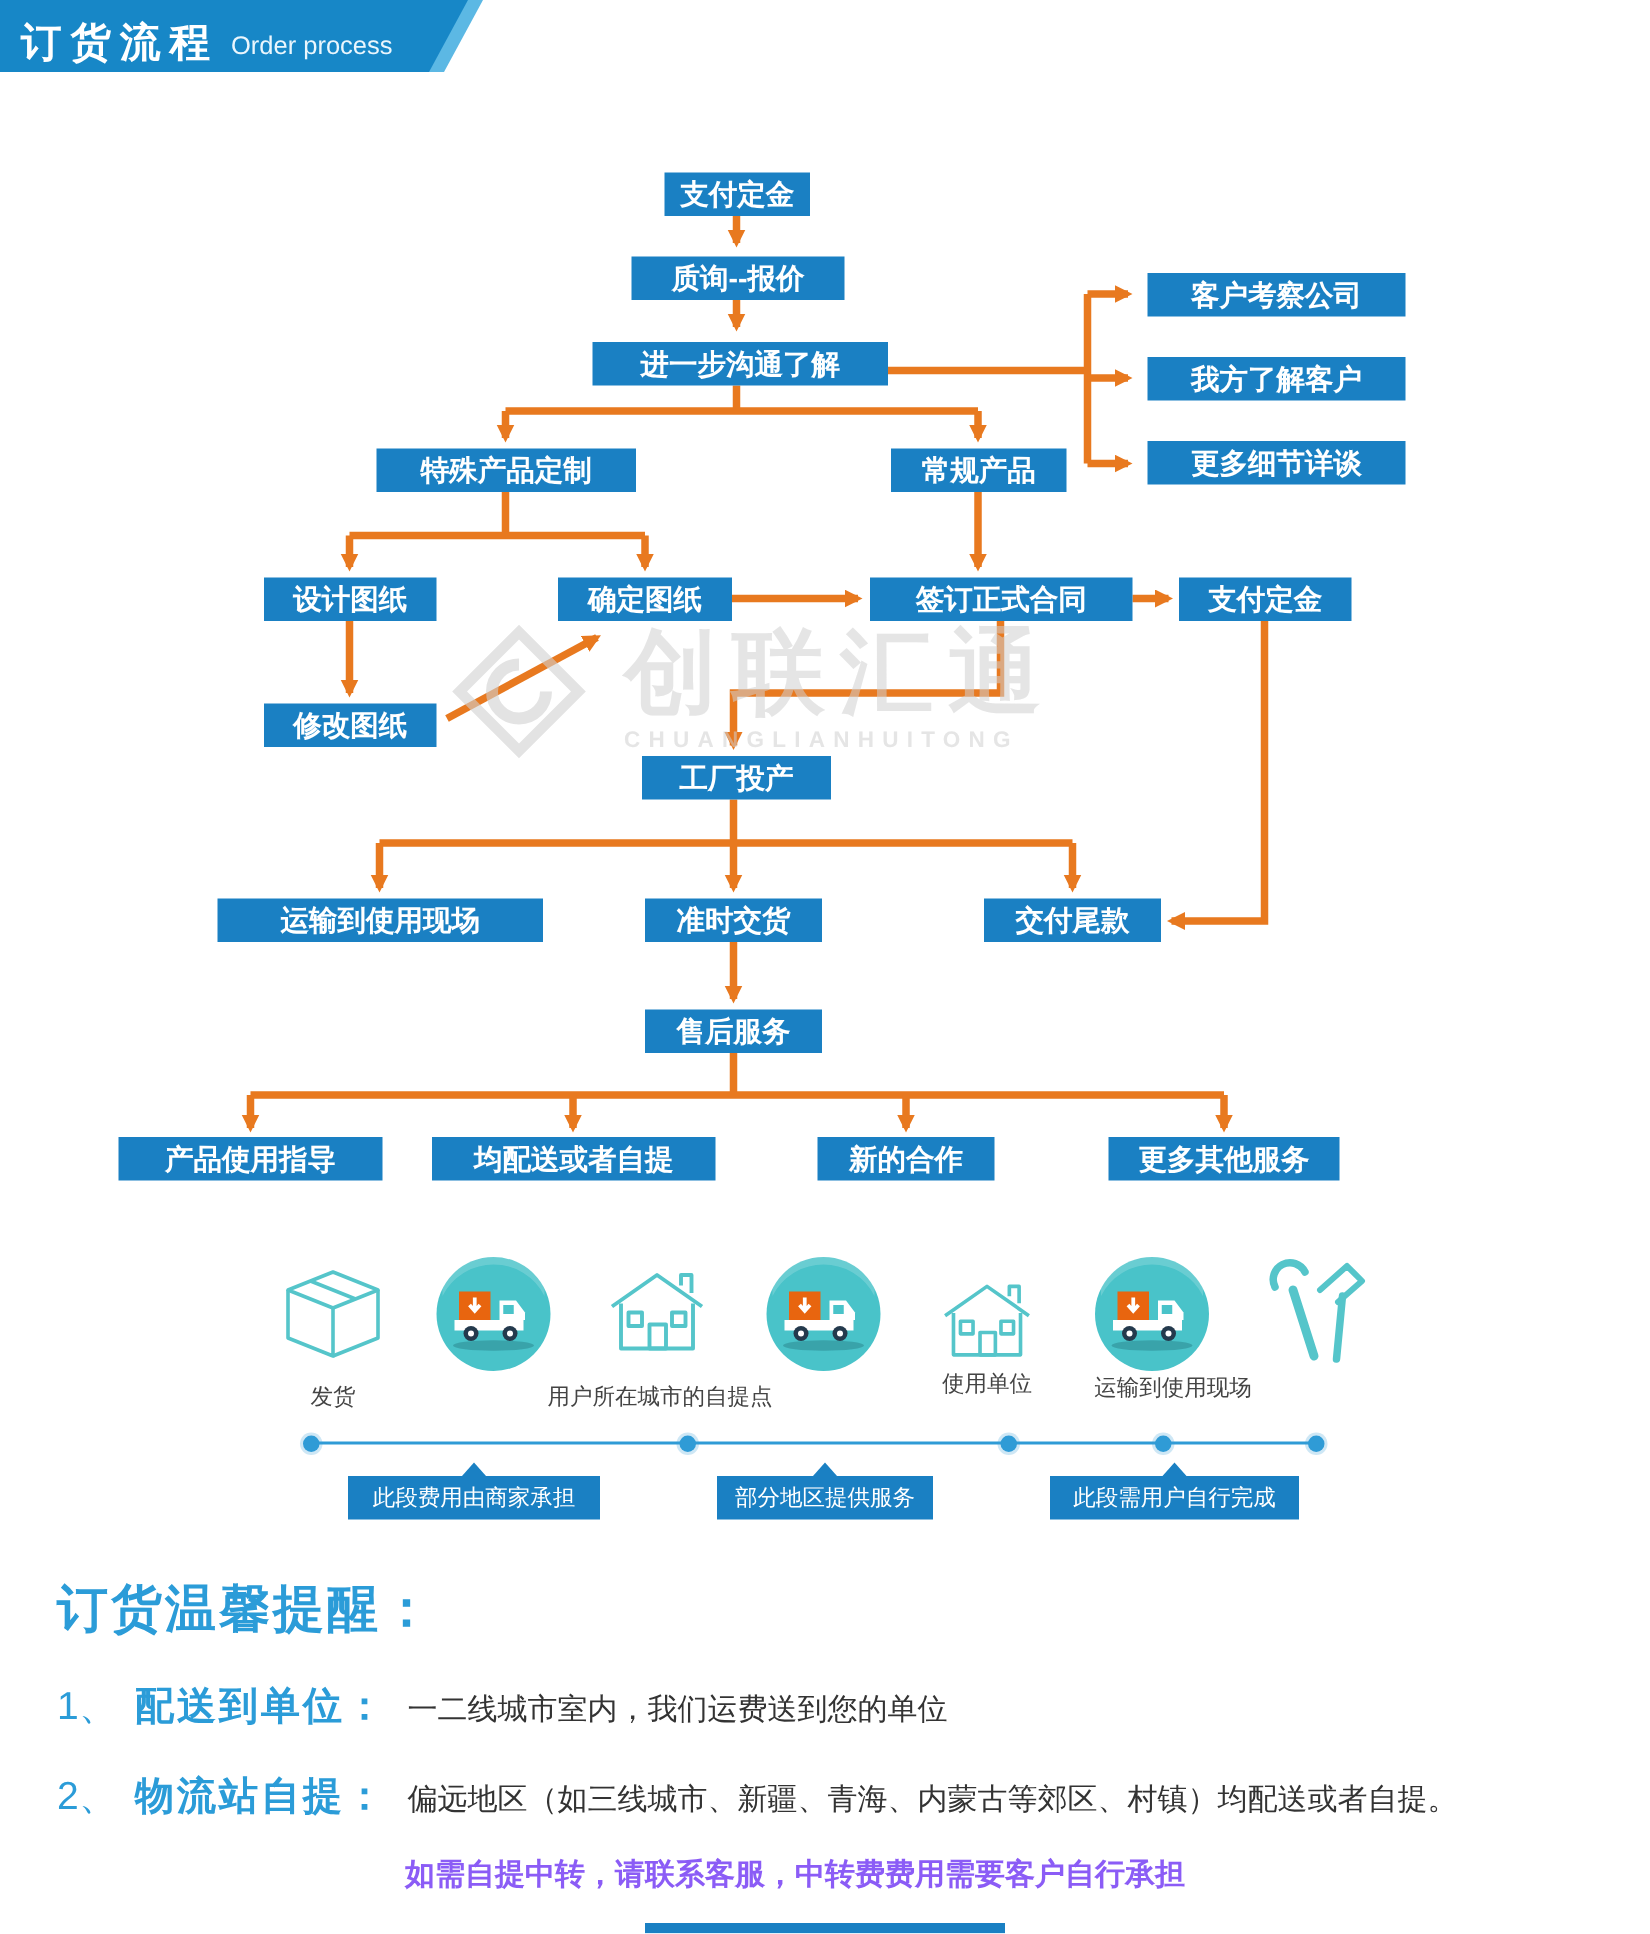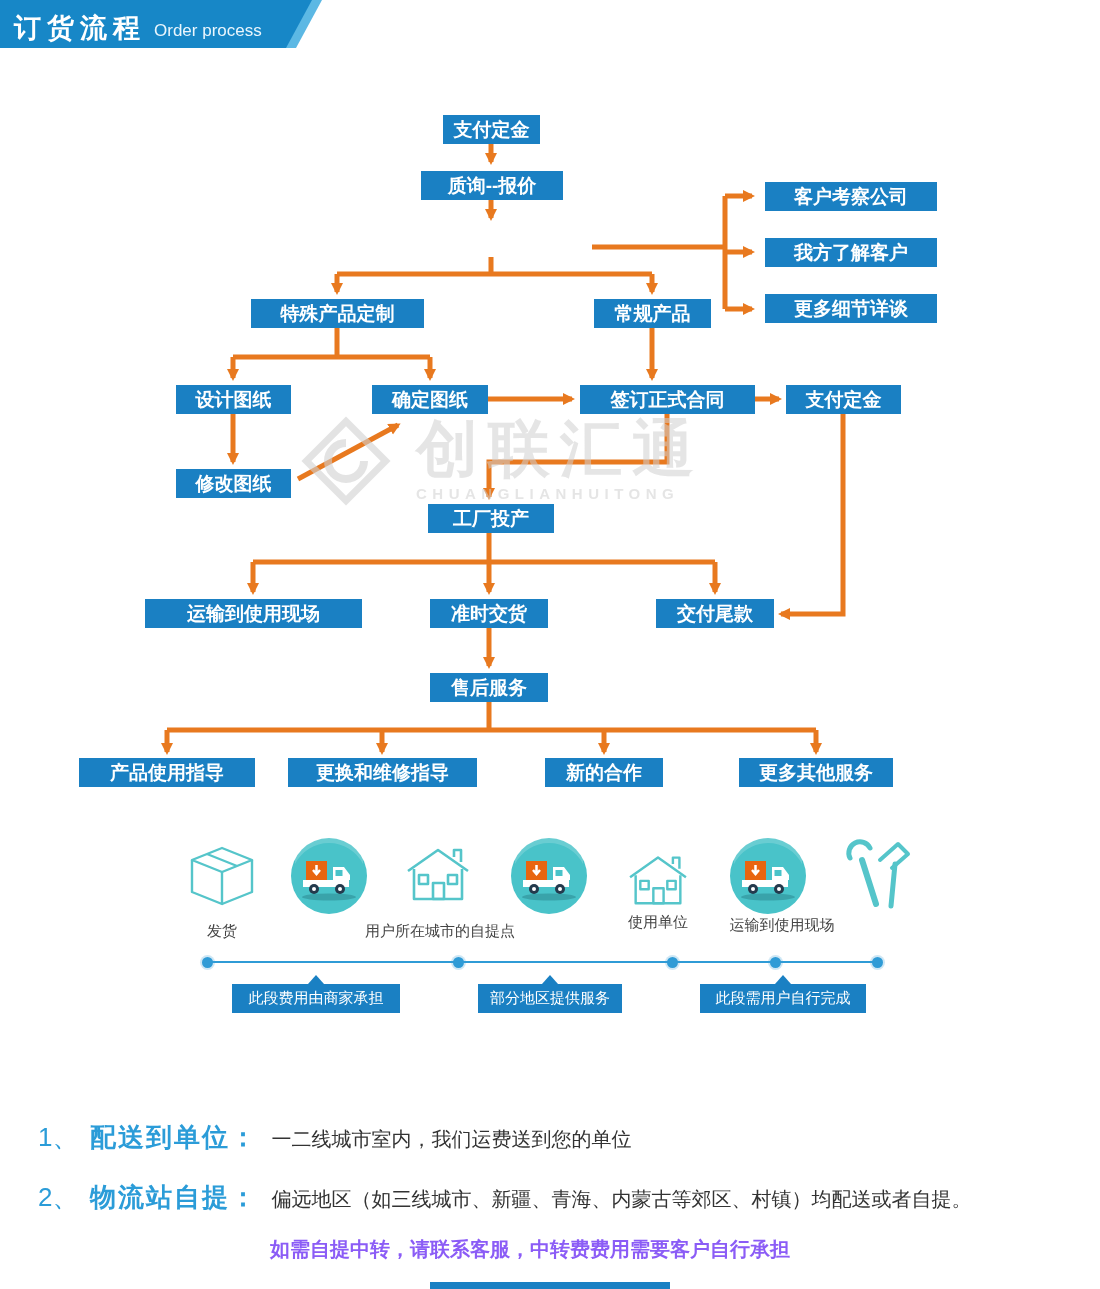--- a/index.html
+++ b/index.html
@@ -96,37 +96,38 @@
       <path d="M489 702 V730 M167 730 H816"></path>
       <path d="M167 730 V752" marker-end="url(#ah)"></path>
       <path d="M382 730 V752" marker-end="url(#ah)"></path>
       <path d="M604 730 V752" marker-end="url(#ah)"></path>
       <path d="M816 730 V752" marker-end="url(#ah)"></path>
     </g>
   </svg>
 
   <div class="fbox" style="left:443px;top:115px;width:97px;height:29px">支付定金</div>
   <div class="fbox" style="left:421px;top:171px;width:142px;height:29px">质询--报价</div>
+  <div class="fbox" style="left:395px;top:228px;width:197px;height:29px">进一步沟通了解</div>
   <div class="fbox" style="left:765px;top:182px;width:172px;height:29px">客户考察公司</div>
   <div class="fbox" style="left:765px;top:238px;width:172px;height:29px">我方了解客户</div>
   <div class="fbox" style="left:765px;top:294px;width:172px;height:29px">更多细节详谈</div>
   <div class="fbox" style="left:251px;top:299px;width:173px;height:29px">特殊产品定制</div>
   <div class="fbox" style="left:594px;top:299px;width:117px;height:29px">常规产品</div>
   <div class="fbox" style="left:176px;top:385px;width:115px;height:29px">设计图纸</div>
   <div class="fbox" style="left:372px;top:385px;width:116px;height:29px">确定图纸</div>
   <div class="fbox" style="left:580px;top:385px;width:175px;height:29px">签订正式合同</div>
   <div class="fbox" style="left:786px;top:385px;width:115px;height:29px">支付定金</div>
   <div class="fbox" style="left:176px;top:469px;width:115px;height:29px">修改图纸</div>
   <div class="fbox" style="left:428px;top:504px;width:126px;height:29px">工厂投产</div>
   <div class="fbox" style="left:145px;top:599px;width:217px;height:29px">运输到使用现场</div>
   <div class="fbox" style="left:430px;top:599px;width:118px;height:29px">准时交货</div>
   <div class="fbox" style="left:656px;top:599px;width:118px;height:29px">交付尾款</div>
   <div class="fbox" style="left:430px;top:673px;width:118px;height:29px">售后服务</div>
   <div class="fbox" style="left:79px;top:758px;width:176px;height:29px">产品使用指导</div>
-  <div class="fbox" style="left:288px;top:758px;width:189px;height:29px">更换和维修指导</div>
+  <div class="fbox" style="left:288px;top:758px;width:189px;height:29px">均配送或者自提</div>
   <div class="fbox" style="left:545px;top:758px;width:118px;height:29px">新的合作</div>
   <div class="fbox" style="left:739px;top:758px;width:154px;height:29px">更多其他服务</div>
 
   <div class="watermark">
     <svg width="92" height="92" viewBox="0 0 92 92">
       <g stroke="rgba(208,208,208,0.6)" fill="none" stroke-width="7">
         <rect x="18" y="18" width="56" height="56" transform="rotate(45 46 46)"></rect>
         <path d="M46 28 A18 18 0 1 0 64 46" stroke-width="8"></path>
       </g>
     </svg>
@@ -229,20 +230,21 @@
   <div class="tl-dot" style="left:202px;top:957px"></div>
   <div class="tl-dot" style="left:453px;top:957px"></div>
   <div class="tl-dot" style="left:667px;top:957px"></div>
   <div class="tl-dot" style="left:770px;top:957px"></div>
   <div class="tl-dot" style="left:872px;top:957px"></div>
 
   <div class="flag" style="left:232px;top:984px;width:168px;height:29px">此段费用由商家承担</div>
   <div class="flag" style="left:478px;top:984px;width:144px;height:29px">部分地区提供服务</div>
   <div class="flag" style="left:700px;top:984px;width:166px;height:29px">此段需用户自行完成</div>
 
+  <div class="rem-title">订货温馨提醒：</div>
 
   <div class="rem-item" style="top:1120px">
     <span class="rem-num">1、</span>
     <span class="rem-label">配送到单位：</span>
     <span class="rem-body">一二线城市室内，我们运费送到您的单位</span>
   </div>
 
   <div class="rem-item" style="top:1180px">
     <span class="rem-num">2、</span>
     <span class="rem-label">物流站自提：</span>

